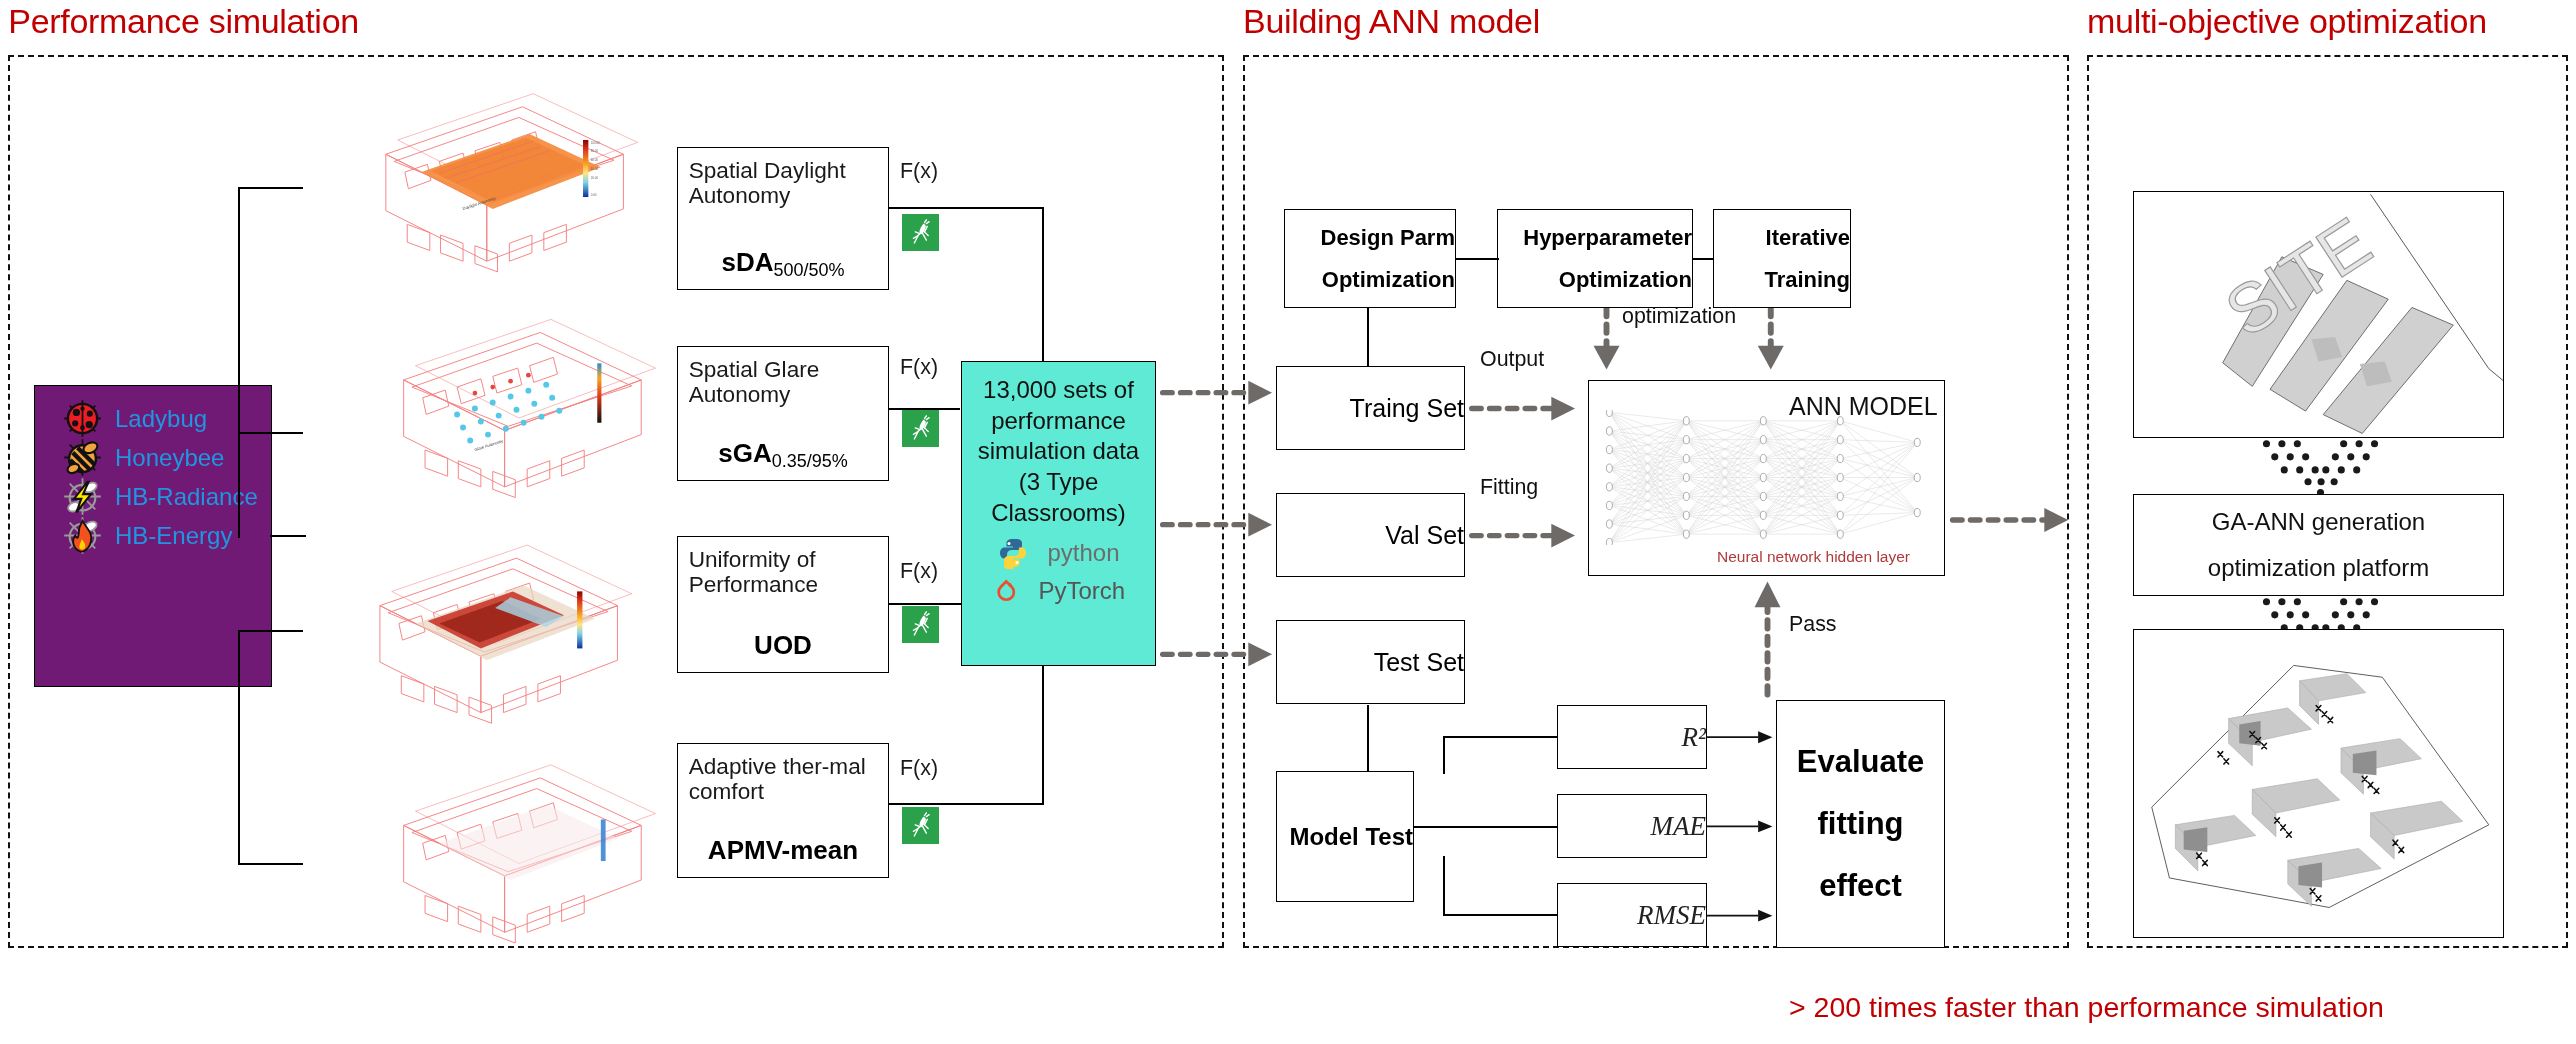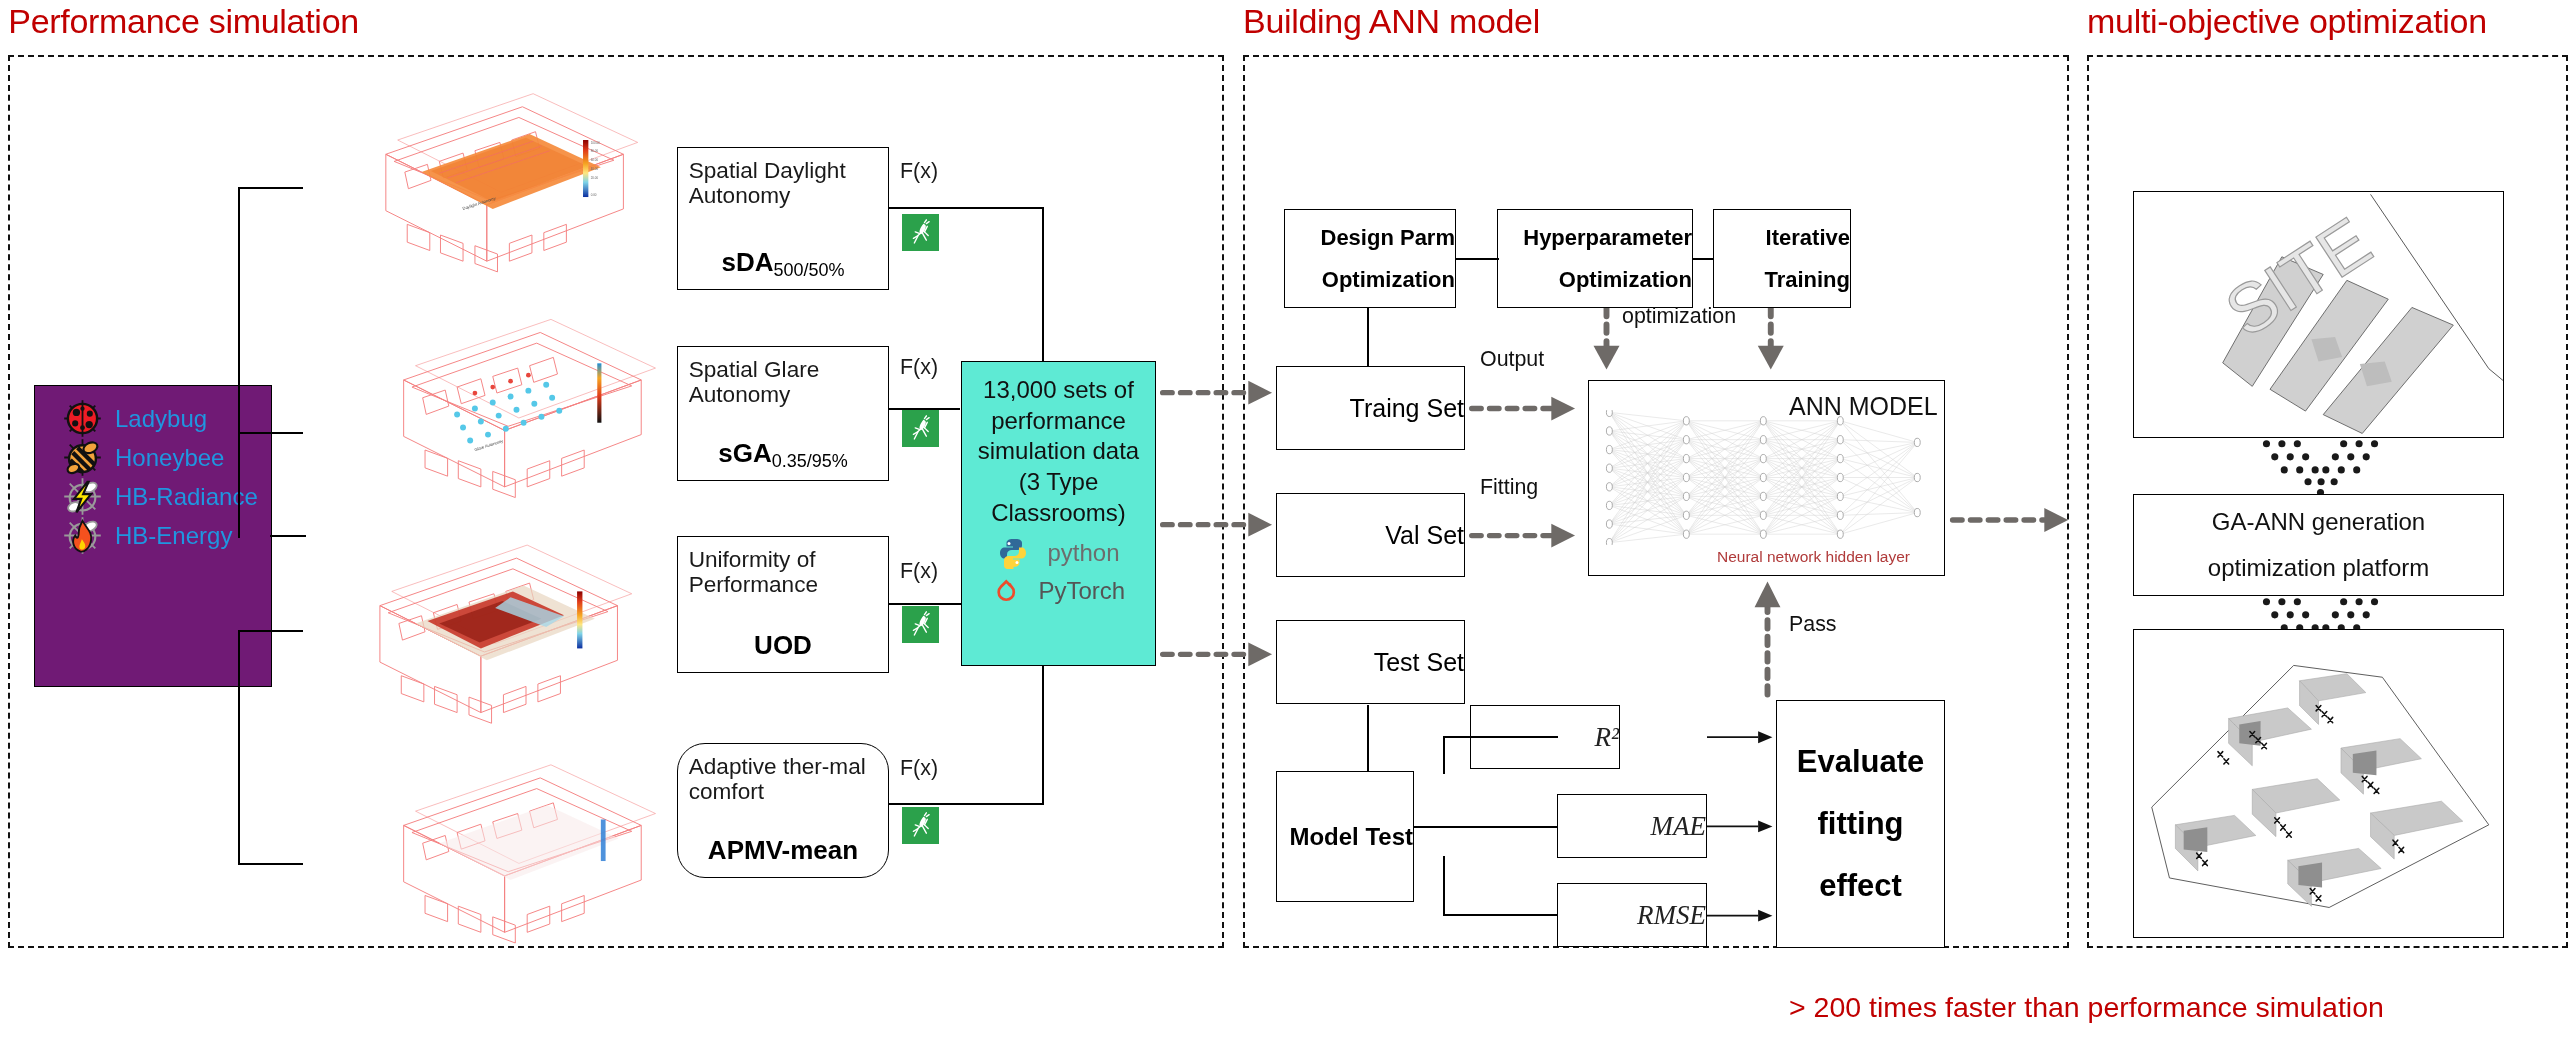--- a/index.html
+++ b/index.html
@@ -351,21 +351,21 @@
   <path d="M30 34 L20 30"></path>
         <path d="M26 38 L18 54"></path>
         <path d="M34 30 L44 48"></path>
   <path d="M40 10 L44 4"></path>
         <path d="M44 12 L50 8"></path>
       </g>
   <ellipse cx="36" cy="24" rx="5" ry="11" fill="#fff" transform="rotate(25 36 24)"></ellipse>
     </svg>
 </div>
 
-<div class="box metric" style="left:677px;top:743px;width:212px;height:135px;border-radius:28px;">
+<div class="box metric" style="left:677px;top:743px;width:212px;height:135px;">
   <div class="mtitle">Adaptive ther-mal comfort</div>
   <div class="mcode"><span>APMV-mean</span></div>
 </div>
 <div class="fx" style="left:900px;top:756px;">F(x)</div>
 <div class="gh" style="left:902px;top:807px;width:37px;height:37px;">
   <svg viewBox="0 0 64 64">
       <g stroke="#fff" stroke-width="3" fill="none" stroke-linecap="round">
   <path d="M38 14 L34 30 L26 38 L16 44"></path>
         <path d="M46 18 L40 30"></path>
         <path d="M40 30 L48 38"></path>
@@ -706,21 +706,21 @@
 </svg>
 
 <svg class="abs" style="left:1741px;top:576px;width:53px;height:125px;" viewBox="0 0 90 210">
   <g stroke="#6e6a67" stroke-width="10" stroke-dasharray="14 14" stroke-linecap="round" fill="none">
     <line x1="45" y1="200" x2="45" y2="46"></line>
   </g>
   <polygon points="23,52 67,52 45,8" fill="#6e6a67"></polygon>
 </svg>
 <div class="lbl" style="left:1789px;top:612px;">Pass</div>
 
-<div class="box eqbox" style="left:1470px;top:705px;width:150px;height:64px;">
+<div class="box eqbox" style="left:1557px;top:705px;width:150px;height:64px;">
   <span>R²</span>
 </div>
 <div class="box eqbox" style="left:1557px;top:794px;width:150px;height:64px;">
   <span>MAE</span>
 </div>
 <div class="box eqbox" style="left:1557px;top:883px;width:150px;height:64px;padding-left:26px;">
   <span>RMSE</span>
 </div>
 
 <div class="ln ln-v" style="left:1443px;top:736px;height:38px;"></div>

